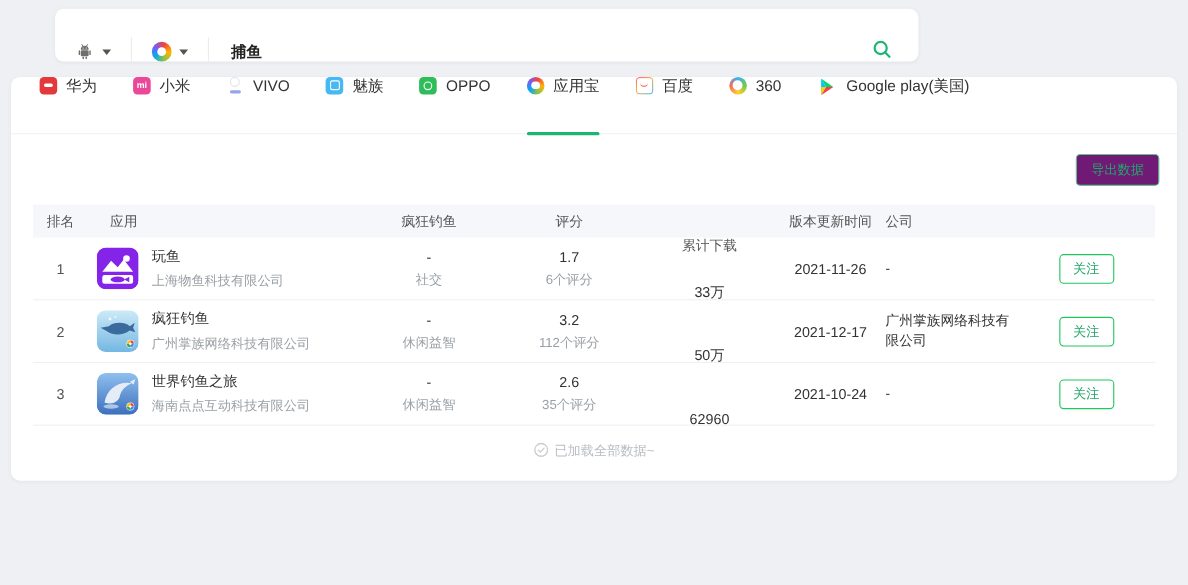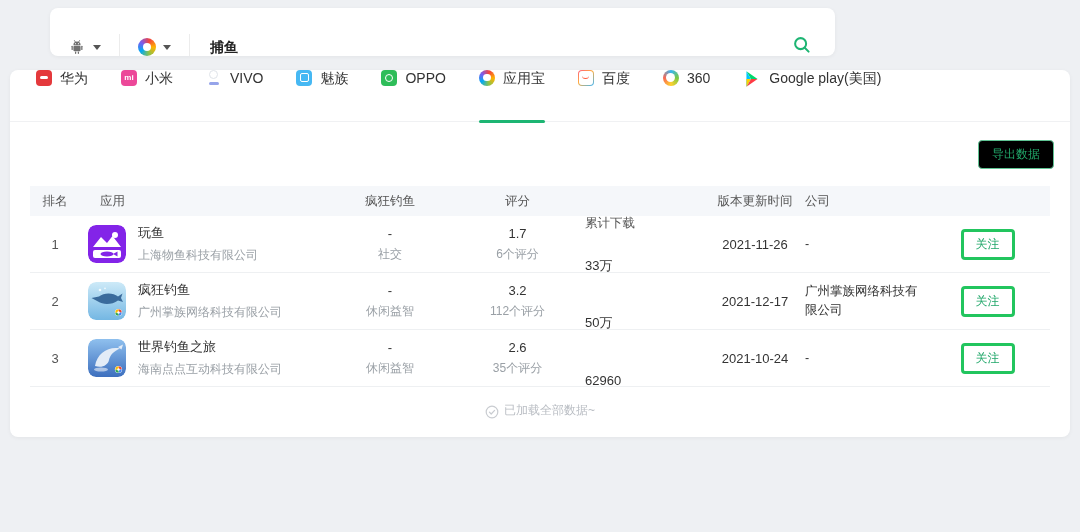--- a/index.html
+++ b/index.html
@@ -58,53 +58,53 @@
     background:linear-gradient(#fff,#fff) padding-box,
                linear-gradient(140deg,#ff5a7e,#ffae3d 45%,#38b6ff) border-box; }
   .ic-baidu::after { content:""; width:7px; height:4px; border-bottom:1.8px solid #ff5a3c; border-radius:0 0 7px 7px; margin-top:-2px; }
   .ic-360 { border-radius:50%;
     background:conic-gradient(#37b6f0,#7ac943,#ffd12e,#f96855,#37b6f0); }
   .ic-360::after { content:""; position:absolute; inset:3.5px; background:#fff; border-radius:50%; }
 
   
   .export-row { display:flex; justify-content:flex-end; padding:18px 16px 17px 22px; }
   .btn-outline {
-    border:1px solid #5fc393; color:#21a76a; background:#000000;
+    border:1px solid #5fc393; color:#21a76a; background:#701a75;
     font-size:12px; padding:5px 13px; border-radius:4px; cursor:pointer;
     font-family:"Liberation Sans", sans-serif;
   }
 
   
   .table { margin:0 20px; }
   .thead { display:flex; align-items:center; height:30px; background:#f5f7fa; color:#555; font-size:12.5px;font-family:Liberation Serif, serif; }
   .trow { display:flex; align-items:center; height:57px; border-bottom:1px solid #eef0f2; font-size:13px; }
   .col-rank { width:50px; text-align:center; flex:none; }
   .col-app { width:250px; flex:none; text-align:left; }
   .thead .col-app { padding-left:20px; }
   .col-list { width:120px; text-align:center; flex:none; }
   .col-rating { width:135px; text-align:center; flex:none; }
-  .col-dl { width:120px; flex:none;margin-top:44px; }
+  .col-dl { width:120px; text-align:center; flex:none;margin-top:44px; }
   .col-date { width:100px; text-align:center; flex:none; }
   .col-co { width:120px; text-align:left; flex:none; font-size:12.5px; line-height:1.5; }
   .col-act { width:125px; text-align:center; flex:none; }
 
   .trow .col-rank { color:#555; }
   .app-cell { display:flex; align-items:center; gap:12px; padding-left:8px; }
   .app-icon { width:38px; height:38px; border-radius:8px; flex:none; display:block; }
   .app-name { font-size:13px; font-weight:400; color:#333; margin-bottom:5px; }
   .app-co { font-size:12px; color:#9aa0a6; }
   .cell-main { color:#333; }
   .cell-sub { font-size:12px; color:#9aa0a6; margin-top:5px; }
   .follow-btn {
-    border:3px solid #22c55e; color:#21a76a; background:#fff;
+    border:1px solid #22c55e; color:#21a76a; background:#fff;
     font-size:12px; padding:4px 12px; border-radius:4px; cursor:pointer;
     font-family:"Liberation Sans", sans-serif;
   }
 
-  .loaded { display:flex; align-items:flex-end; justify-content:center; gap:5px; color:#b9bdc3; font-size:12px; padding:15px 0; }
+  .loaded { display:flex; align-items:flex-start; justify-content:center; gap:5px; color:#b9bdc3; font-size:12px; padding:15px 0; }
 </style>
 </head>
 <body>
 
 <div class="card search-card">
   <div class="sb-group">
     <span style="display:inline-flex">
       <svg width="18" height="18" viewBox="0 0 24 24">
         <path d="M8.6 3.4l1.2 1.9M15.4 3.4l-1.2 1.9" stroke="#6f6f6f" stroke-width="1.2" stroke-linecap="round" fill="none"></path>
         <path d="M7.2 9.6a4.8 4.8 0 0 1 9.6 0z" fill="#6f6f6f"></path>

